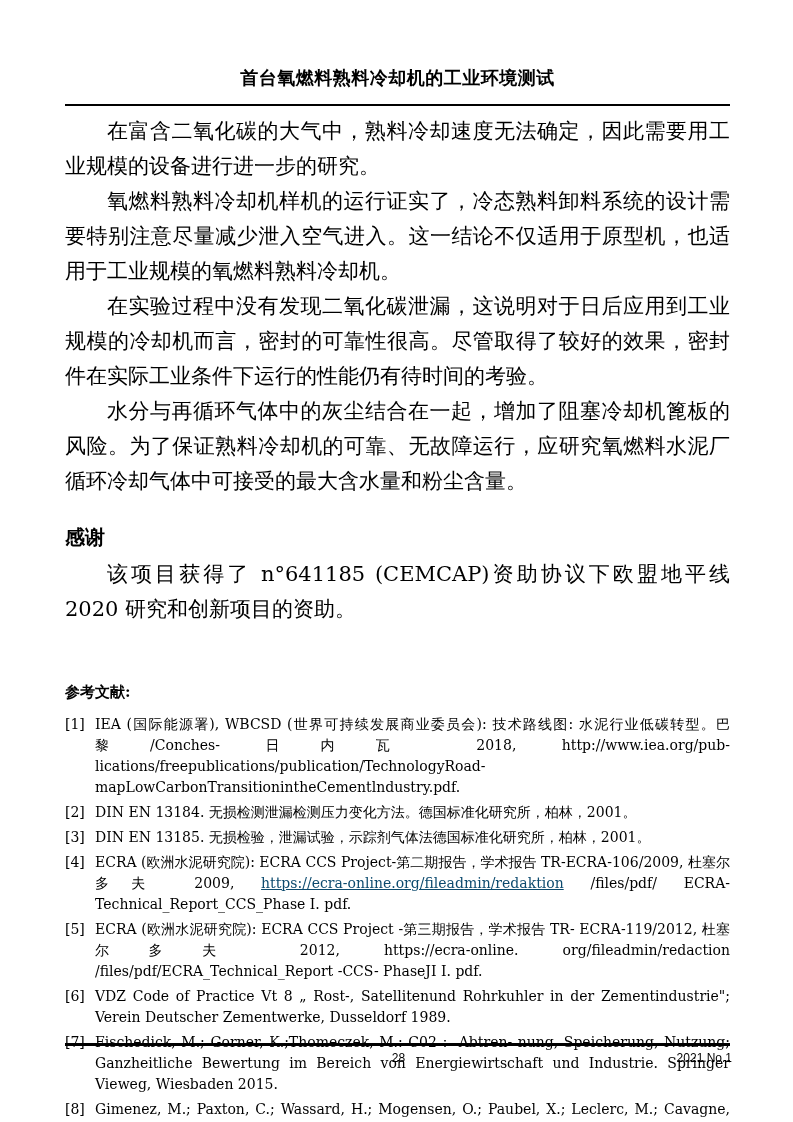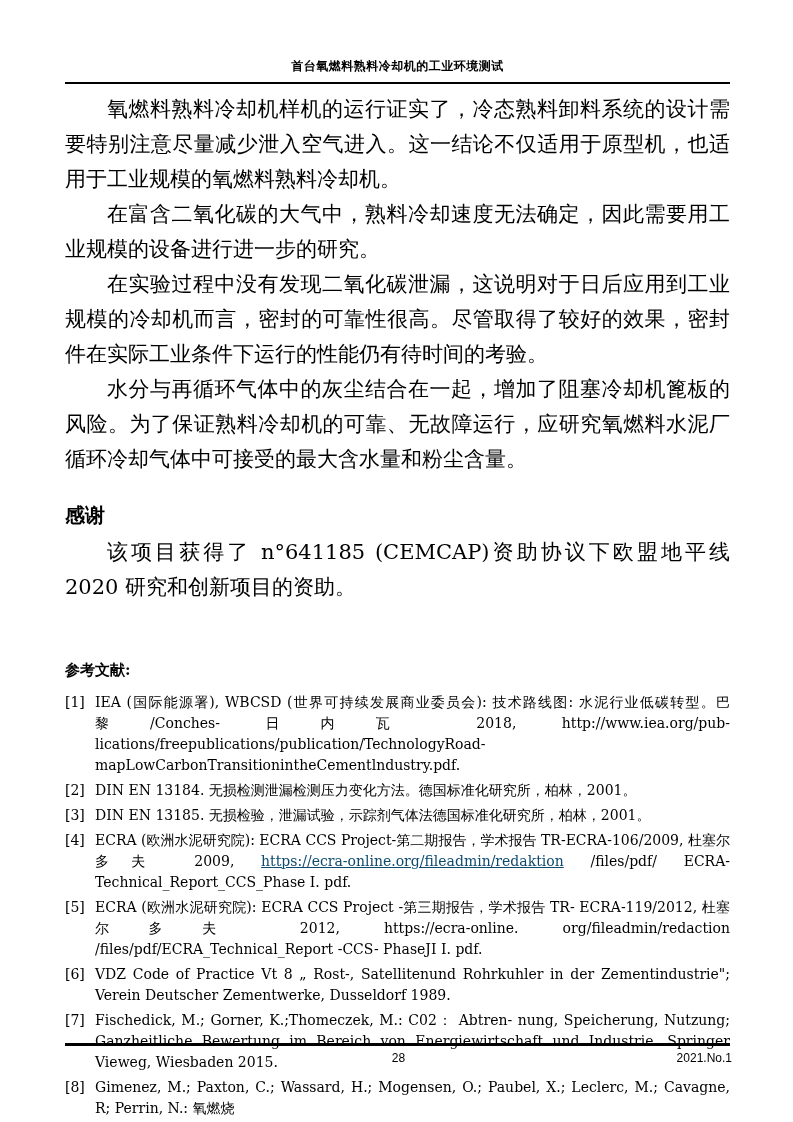--- a/index.html
+++ b/index.html
@@ -10,25 +10,25 @@
     margin: 0 auto;
     background: #ffffff;
     color: #000000;
     font-family: "DejaVu Serif", "Liberation Serif", serif;
     overflow: hidden;
   }
   .content { padding: 52px 63px 0 65px; }
 
   .header-title {
     text-align: center;
-    font-size: 12px;
+    font-size: 18px;
     font-weight: 600;
     letter-spacing: 0.5px;
     line-height: 20px;
-    margin: 4px;
+    margin: 16px;
   }
   .header-rule {
     border: none;
     border-top: 2px solid #000;
     margin: 6px 0 0 0;
   }
 
   .body-paras { margin-top: 8px; }
   .body-para {
     font-size: 21px;
@@ -87,22 +87,22 @@
 </head>
 <body>
 
 <div class="page">
   <div class="content">
 
     <div class="header-title">首台氧燃料熟料冷却机的工业环境测试</div>
     <hr class="header-rule">
 
     <div class="body-paras">
+        <p class="body-para">在富含二氧化碳的大气中，熟料冷却速度无法确定，因此需要用工业规模的设备进行进一步的研究。</p>
         <p class="body-para">氧燃料熟料冷却机样机的运行证实了，冷态熟料卸料系统的设计需要特别注意尽量减少泄入空气进入。这一结论不仅适用于原型机，也适用于工业规模的氧燃料熟料冷却机。</p>
-        <p class="body-para">在富含二氧化碳的大气中，熟料冷却速度无法确定，因此需要用工业规模的设备进行进一步的研究。</p>
         <p class="body-para">在实验过程中没有发现二氧化碳泄漏，这说明对于日后应用到工业规模的冷却机而言，密封的可靠性很高。尽管取得了较好的效果，密封件在实际工业条件下运行的性能仍有待时间的考验。</p>
         <p class="body-para">水分与再循环气体中的灰尘结合在一起，增加了阻塞冷却机篦板的风险。为了保证熟料冷却机的可靠、无故障运行，应研究氧燃料水泥厂循环冷却气体中可接受的最大含水量和粉尘含量。</p>
       </div>
 
     <h2 class="ack-heading">感谢</h2>
     <p class="body-para ack-para">该项目获得了 n°641185 (CEMCAP)资助协议下欧盟地平线 2020 研究和创新项目的资助。</p>
 
     <h3 class="ref-heading">参考文献:</h3>
     <div class="ref-list">
         <div class="ref-item"><span class="ref-label">[1]</span><span>IEA (国际能源署), WBCSD (世界可持续发展商业委员会): 技术路线图: 水泥行业低碳转型。巴黎/Conches- 日内瓦 2018, http://www.iea.org/pub- lications/freepublications/publication/TechnologyRoad-mapLowCarbonTransitionintheCementlndustry.pdf.</span></div>

